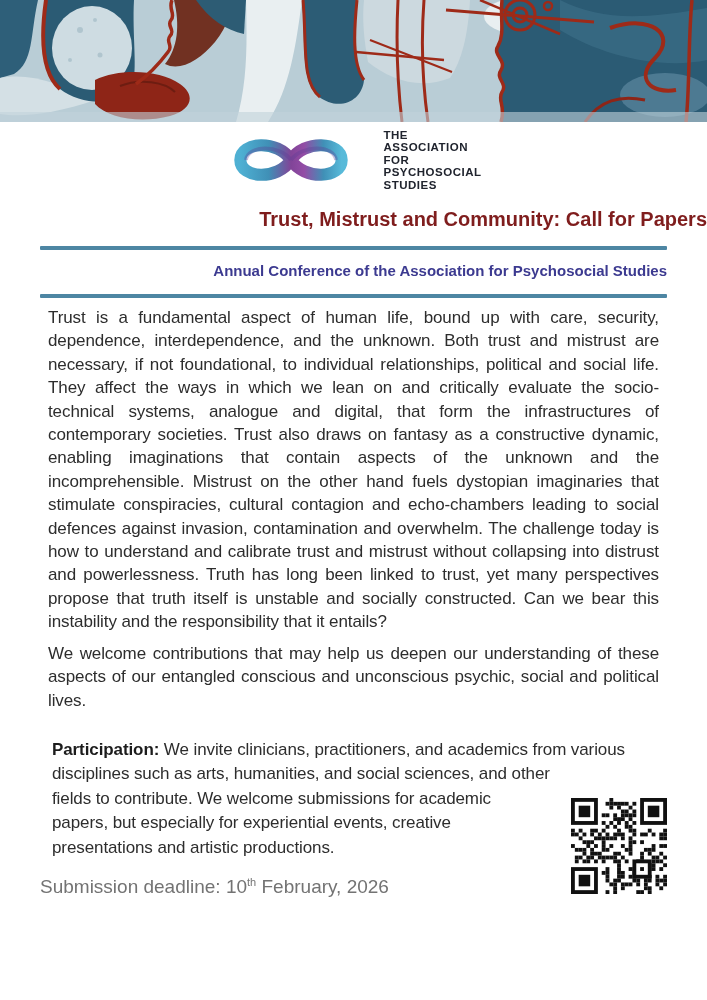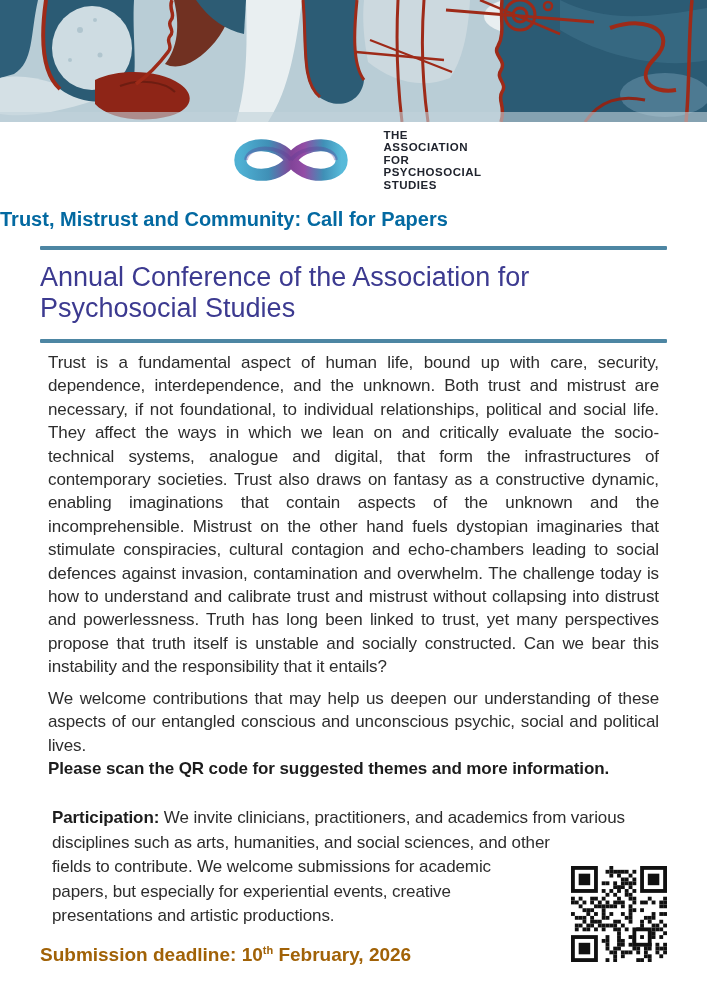--- a/index.html
+++ b/index.html
@@ -3,37 +3,37 @@
 <meta charset="utf-8">
 <style>
   html,body{margin:0;padding:0}
   body{
     width:707px;height:1000px;background:#ffffff;position:relative;overflow:hidden;
     font-family:"Liberation Sans",sans-serif;color:#2d2d2d;
   }
   .art{display:block;width:707px;height:122px}
   .logo-row{display:flex;justify-content:center;align-items:center;gap:26px;margin-top:5px;height:66px}
   .org-name{font-weight:bold;font-size:11.5px;line-height:1.08;letter-spacing:.5px;color:#20242e;white-space:pre-line}
-  .page-title{text-align:left;font-weight:bold;font-size:20px;color:#0369a1;margin-top:15px}
+  .page-title{text-align:right;font-weight:bold;font-size:20px;color:#7f1d1d;margin-top:15px}
   .content{margin:0 40px}
   .rule{height:4px;background:#4d86a3;border:none;margin:0;border-radius:1px}
   .rule1{margin-top:15px}
   .rule2{margin-top:15px}
-  .conf-heading{text-align:left;font-weight:normal;font-size:27px;color:#3c3a90;margin-top:12px}
+  .conf-heading{text-align:right;font-weight:bold;font-size:15px;color:#3c3a90;margin-top:12px}
   .conf-date{text-align:center;font-size:19.5px;color:#1e1e1e;margin-top:3px}
   p.body{font-size:17px;line-height:23.4px;text-align:justify;margin:8px;color:#2d2d2d;letter-spacing:-0.1px}
   .p1{margin-top:22px}
   .p2{margin-top:22px}
   .qr-note{display:block;font-weight:bold;color:#1c1c1c}
   .bottom{position:relative;margin-top:26px}
   .participation{font-size:17px;line-height:24.4px;margin:12px;text-align:left;letter-spacing:-0.1px}
   .participation b{color:#1c1c1c}
   .participation .lines{white-space:pre-line}
   .qr-box{position:absolute;top:60px;right:0;width:96px;height:96px}
-  .deadline{font-weight:bold;font-size:19px;color:#a16207;margin-top:16px}
+  .deadline{font-weight:normal;font-size:19px;color:#737373;margin-top:16px}
   .deadline sup{font-size:11px;vertical-align:super;line-height:0}
 </style>
 </head>
 <body>
 
 <svg class="art" viewBox="0 0 707 122" preserveAspectRatio="none" aria-hidden="true">
   <rect width="707" height="122" fill="#b9cdd6"></rect>
   <path d="M0,0 L38,0 C30,35 34,62 14,74 L0,78 Z" fill="#2e5f79"></path>
   <path d="M0,78 C30,72 60,84 95,100 C60,112 25,118 0,114 Z" fill="#d4e0e5"></path>
   <path d="M46,0 C40,42 43,74 60,89 C82,106 122,107 132,86 C138,72 132,34 134,0 Z" fill="#2b5b74"></path>
@@ -101,21 +101,21 @@
 
 <div class="content">
   <hr class="rule rule1">
 
   <div class="conf-heading">Annual Conference of the Association for Psychosocial Studies</div>
 
   <hr class="rule rule2">
 
   <p class="body p1">Trust is a fundamental aspect of human life, bound up with care, security, dependence, interdependence, and the unknown. Both trust and mistrust are necessary, if not foundational, to individual relationships, political and social life. They affect the ways in which we lean on and critically evaluate the socio-technical systems, analogue and digital, that form the infrastructures of contemporary societies. Trust also draws on fantasy as a constructive dynamic, enabling imaginations that contain aspects of the unknown and the incomprehensible. Mistrust on the other hand fuels dystopian imaginaries that stimulate conspiracies, cultural contagion and echo-chambers leading to social defences against invasion, contamination and overwhelm. The challenge today is how to understand and calibrate trust and mistrust without collapsing into distrust and powerlessness. Truth has long been linked to trust, yet many perspectives propose that truth itself is unstable and socially constructed. Can we bear this instability and the responsibility that it entails?</p>
 
-  <p class="body p2"><span>We welcome contributions that may help us deepen our understanding of these aspects of our entangled conscious and unconscious psychic, social and political lives.</span><span class="qr-note">Please scan the QR code for suggested themes and more information.</span></p>
+  <p class="body p2"><span>We welcome contributions that may help us deepen our understanding of these aspects of our entangled conscious and unconscious psychic, social and political lives.</span></p>
 
   <div class="bottom">
     <p class="participation"><b>Participation:</b><span class="lines"> We invite clinicians, practitioners, and academics from various
 disciplines such as arts, humanities, and social sciences, and other
 fields to contribute. We welcome submissions for academic
 papers, but especially for experiential events, creative
 presentations and artistic productions.</span></p>
 
     <div class="qr-box">
       <svg viewBox="0 0 100 100" width="96" height="96" aria-hidden="true">

